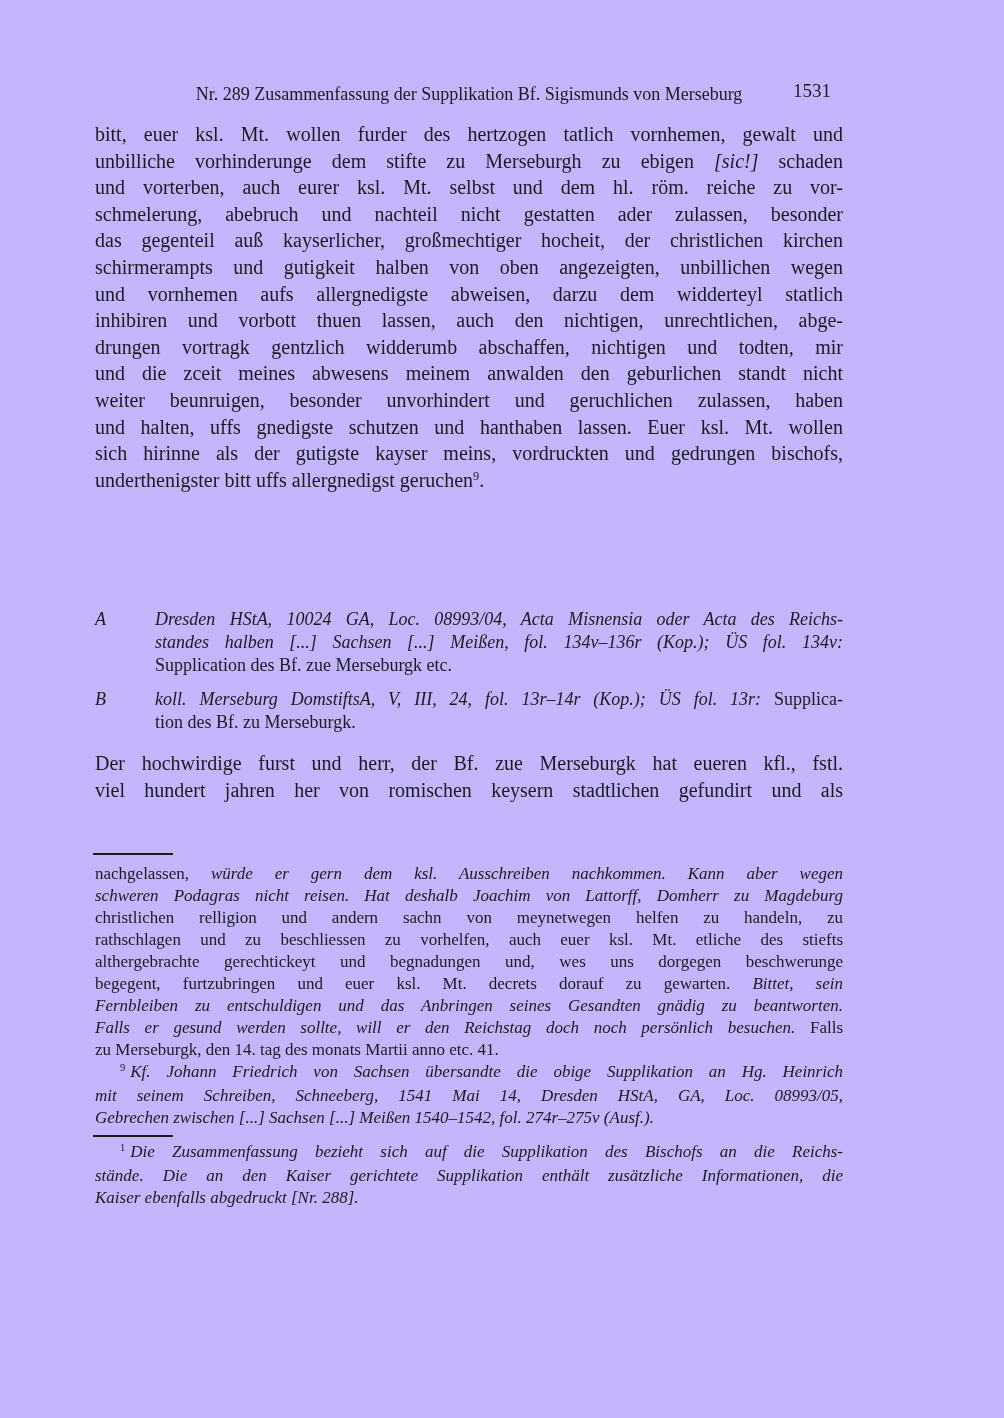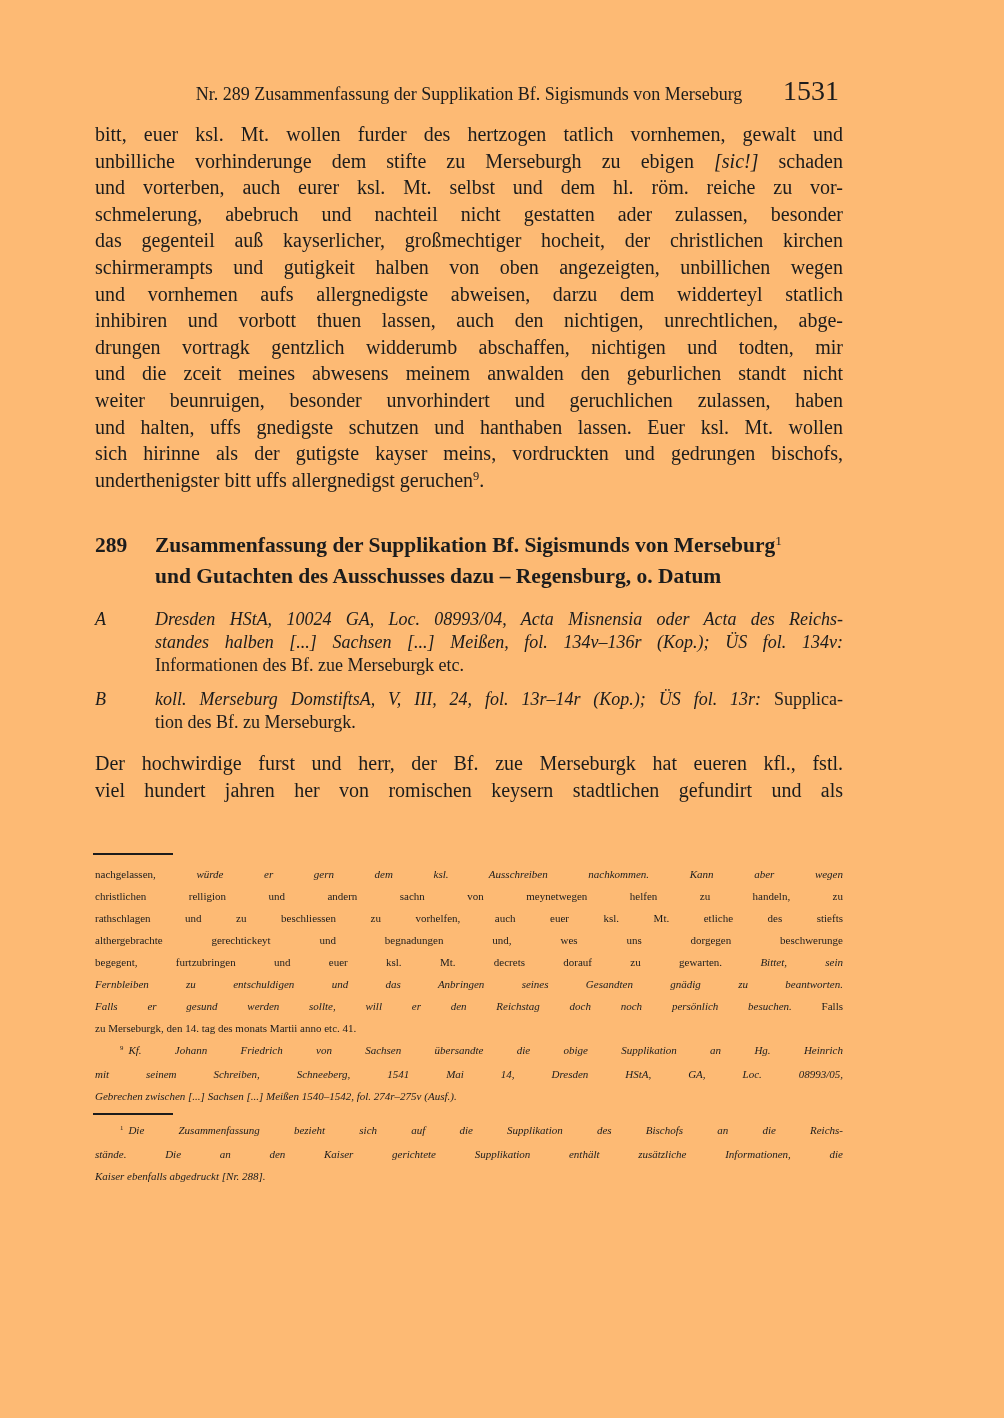--- a/index.html
+++ b/index.html
@@ -1,45 +1,45 @@
 <!DOCTYPE html>
 <html><head>
 <meta charset="utf-8">
 <style>
   html,body { margin:0; padding:0; background:#ffffff; }
   .page {
-    position:relative; width:1004px; height:1418px; background:#fdba74;
+    position:relative; width:1004px; height:1418px; background:#c4b5fd;
     color:#1c1c1c; font-family:"Liberation Serif", serif;
     overflow:hidden;
   }
   .col { position:absolute; left:95px; width:748px; }
 
   
   .runhead { position:absolute; top:82px; left:95px; width:748px;
     font-size:18px; line-height:24px; text-align:center; }
-  .pagenum { position:absolute; right:4px; top:-4px; font-size:28px; line-height:26px; }
+  .pagenum { position:absolute; right:12px; top:-4px; font-size:19px; line-height:26px; }
 
   
   .para { font-size:20px; line-height:26.6px; }
 
   
   .sect { display:flex; font-weight:bold; font-size:21.5px; line-height:28px; }
   .sect-num { width:60px; flex:none; }
   .sect-text { flex:1; }
 
   
   .entries { font-size:18px; line-height:23px; }
   .entry { display:flex; }
   .entry + .entry { margin-top:11px; }
   .entry-label { width:60px; flex:none; font-style:italic; }
   .entry-text { flex:1; }
 
   
   .fnrule { position:absolute; left:93px; width:80px; border-top:2px solid #1c1c1c; }
-  .fnblock { font-size:11px; line-height:22px; }
+  .fnblock { font-size:17px; line-height:22px; }
   .fnrule-in { width:80px; border-top:2px solid #1c1c1c; margin:6px 0 4px -2px; }
   .fnblock .st-sup { margin-right:5px; }
 
   
   .tline { text-align:left; white-space:normal; }
   .tline.just { text-align:justify; text-align-last:justify; }
   .tline.ind { text-indent:25px; }
   .st-i { font-style:italic; }
   .st-b { font-weight:bold; }
   .st-sup { font-size:0.62em; position:relative; top:-0.55em; font-weight:normal; }
@@ -64,35 +64,28 @@
       <div class="tline just"><span class="st-r">und vornhemen aufs allergnedigste abweisen, darzu dem widderteyl statlich</span></div>
       <div class="tline just"><span class="st-r">inhibiren und vorbott thuen lassen, auch den nichtigen, unrechtlichen, abge-</span></div>
       <div class="tline just"><span class="st-r">drungen vortragk gentzlich widderumb abschaffen, nichtigen und todten, mir</span></div>
       <div class="tline just"><span class="st-r">und die zceit meines abwesens meinem anwalden den geburlichen standt nicht</span></div>
       <div class="tline just"><span class="st-r">weiter beunruigen, besonder unvorhindert und geruchlichen zulassen, haben</span></div>
       <div class="tline just"><span class="st-r">und halten, uffs gnedigste schutzen und hanthaben lassen. Euer ksl. Mt. wollen</span></div>
       <div class="tline just"><span class="st-r">sich hirinne als der gutigste kayser meins, vordruckten und gedrungen bischofs,</span></div>
       <div class="tline"><span class="st-r">underthenigster bitt uffs allergnedigst geruchen</span><span class="st-sup">9</span><span class="st-r">.</span></div>
     </div>
 
-  <div class="col sect" style="top:531px">
-    <div class="sect-num">289</div>
-    <div class="sect-text">
-        <div class="tline"><span class="st-b">Zusammenfassung der Supplikation Bf. Sigismunds von Merseburg</span><span class="st-sup">1</span></div>
-        <div class="tline"><span class="st-b">und Gutachten des Ausschusses dazu – Regensburg, o. Datum</span></div>
-      </div>
-  </div>
 
   <div class="col entries" style="top:608px">
     <div class="entry">
       <div class="entry-label">A</div>
       <div class="entry-text">
           <div class="tline just"><span class="st-i">Dresden HStA, 10024 GA, Loc. 08993/04, Acta Misnensia oder Acta des Reichs-</span></div>
           <div class="tline just"><span class="st-i">standes halben [...] Sachsen [...] Meißen, fol. 134v–136r (Kop.); ÜS fol. 134v:</span></div>
-          <div class="tline"><span class="st-r">Informationen des Bf. zue Merseburgk etc.</span></div>
+          <div class="tline"><span class="st-r">Supplication des Bf. zue Merseburgk etc.</span></div>
         </div>
     </div>
     <div class="entry">
       <div class="entry-label">B</div>
       <div class="entry-text">
           <div class="tline just"><span class="st-i">koll. Merseburg DomstiftsA, V, III, 24, fol. 13r–14r (Kop.); ÜS fol. 13r:</span><span class="st-r"> Supplica-</span></div>
           <div class="tline"><span class="st-r">tion des Bf. zu Merseburgk.</span></div>
         </div>
     </div>
   </div>
@@ -100,20 +93,21 @@
   <div class="col para" style="top:750px">
       <div class="tline just"><span class="st-r">Der hochwirdige furst und herr, der Bf. zue Merseburgk hat eueren kfl., fstl.</span></div>
       <div class="tline just"><span class="st-r">viel hundert jahren her von romischen keysern stadtlichen gefundirt und als</span></div>
     </div>
 
   <div class="fnrule" style="top:853px"></div>
 
   <div class="col fnblock" style="top:863px">
     <div>
         <div class="tline just"><span class="st-r">nachgelassen, </span><span class="st-i">würde er gern dem ksl. Ausschreiben nachkommen. Kann aber wegen</span></div>
+        <div class="tline just"><span class="st-i">schweren Podagras nicht reisen. Hat deshalb Joachim von Lattorff, Domherr zu Magdeburg</span></div>
         <div class="tline just"><span class="st-r">christlichen relligion und andern sachn von meynetwegen helfen zu handeln, zu</span></div>
         <div class="tline just"><span class="st-r">rathschlagen und zu beschliessen zu vorhelfen, auch euer ksl. Mt. etliche des stiefts</span></div>
         <div class="tline just"><span class="st-r">althergebrachte gerechtickeyt und begnadungen und, wes uns dorgegen beschwerunge</span></div>
         <div class="tline just"><span class="st-r">begegent, furtzubringen und euer ksl. Mt. decrets dorauf zu gewarten. </span><span class="st-i">Bittet, sein</span></div>
         <div class="tline just"><span class="st-i">Fernbleiben zu entschuldigen und das Anbringen seines Gesandten gnädig zu beantworten.</span></div>
         <div class="tline just"><span class="st-i">Falls er gesund werden sollte, will er den Reichstag doch noch persönlich besuchen. </span><span class="st-r">Falls</span></div>
         <div class="tline"><span class="st-r">zu Merseburgk, den 14. tag des monats Martii anno etc. 41.</span></div>
       </div>
     <div>
         <div class="tline just ind"><span class="st-sup">9</span><span class="st-i">Kf. Johann Friedrich von Sachsen übersandte die obige Supplikation an Hg. Heinrich</span></div>

